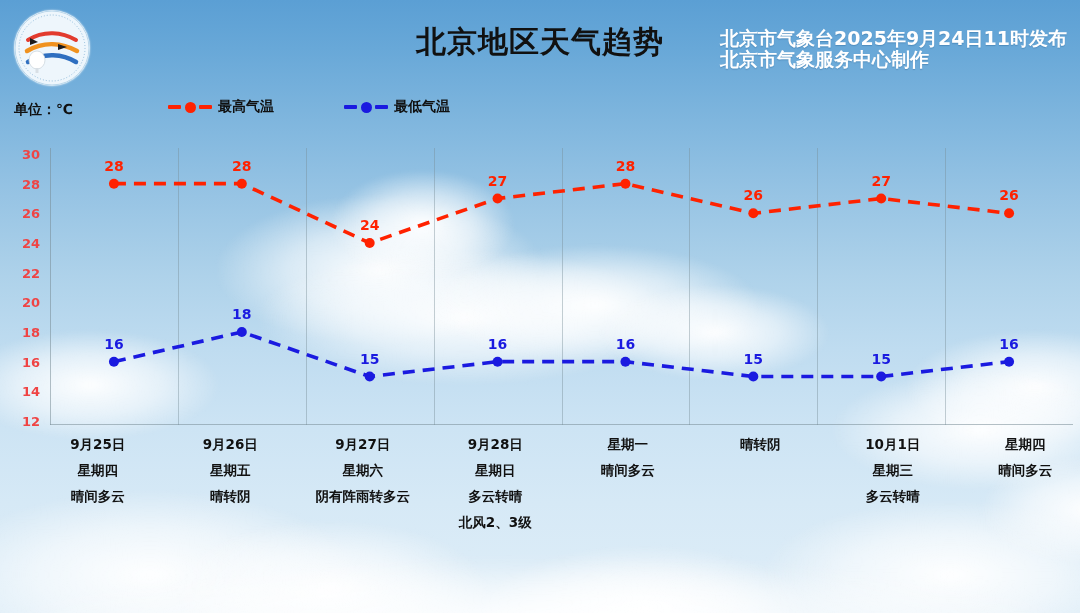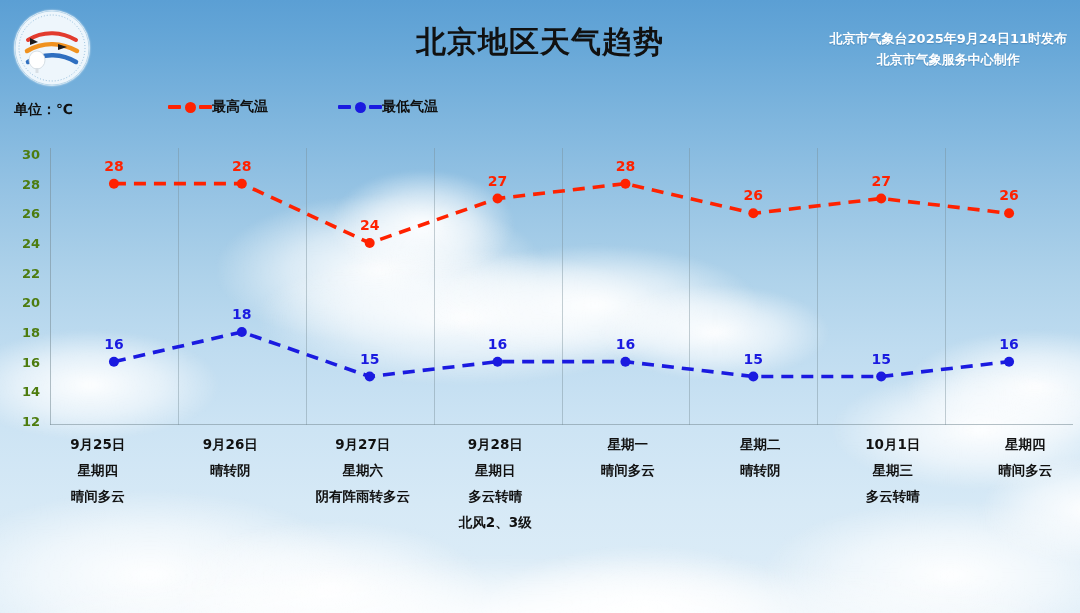--- a/index.html
+++ b/index.html
@@ -23,43 +23,43 @@
   
   .logo { position:absolute; left:14px; top:10px; width:76px; height:76px; border-radius:50%;
           background:radial-gradient(circle at 42% 38%, #ffffff 0%, #eaf4fb 55%, #cfe4f2 100%);
           box-shadow:0 0 2px rgba(255,255,255,.8); overflow:hidden; }
   .logo svg { display:block; }
 
   .title { position:absolute; left:0; right:0; top:22px; text-align:center;
            font-size:30px; font-weight:bold; color:#111; letter-spacing:1px;
            font-family:Liberation Sans, sans-serif; }
 
-  .issue { position:absolute; right:13px; top:28px; text-align:center; color:#fff;
-           font-size:13px; line-height:21px; font-weight:bold;
+  .issue { position:absolute; right:13px; top:28px; text-align:left; color:#fff;
+           font-size:19px; line-height:21px; font-weight:bold;
            font-family:"DejaVu Sans","Liberation Sans",sans-serif;
            text-shadow:0 1px 1px rgba(0,60,110,.25); }
 
   .unit { position:absolute; left:14px; top:101px; font-size:14px; font-weight:bold; color:#101010;
           font-family:"DejaVu Sans","Liberation Sans",sans-serif; }
 
   .legend { position:absolute; left:168px; top:98px; display:flex; gap:70px; align-items:center; }
-  .legend-item { display:flex; align-items:center; }
+  .legend-item { display:flex; align-items:center; gap:6px; }
   .legend-mark { width:44px; height:12px; position:relative; }
   .legend-mark .seg { position:absolute; top:4px; height:4px; border-radius:1px; }
   .legend-mark .seg.a { left:0; width:13px; }
   .legend-mark .seg.b { right:0; width:13px; }
   .legend-mark .dot { position:absolute; left:50%; top:50%; width:11px; height:11px;
                       margin-left:-5.5px; margin-top:-5.5px; border-radius:50%; }
   .legend-label { font-size:14px; font-weight:bold; color:#101010;
                   font-family:"DejaVu Sans","Liberation Sans",sans-serif; }
 
   
   .chart { position:absolute; left:0; top:0; width:1080px; height:613px; }
   .yticks { position:absolute; left:0; top:0; width:50px; height:613px; }
-  .ytick { position:absolute; right:10px; font-size:13px; font-weight:bold; color:#4d7c0f;
+  .ytick { position:absolute; right:10px; font-size:13px; font-weight:bold; color:#ef4444;
            transform:translateY(-50%); font-family:"DejaVu Sans","Liberation Sans",sans-serif; }
 
   .axis-v { position:absolute; left:50px; top:148px; width:1px; height:277px;
             background:rgba(120,140,150,.55); }
   .axis-h { position:absolute; left:50px; top:424px; width:1023px; height:1px;
             background:rgba(120,140,150,.55); }
   .gridv { position:absolute; top:148px; width:1px; background:rgba(120,140,150,.42); }
 
   svg.series { position:absolute; left:0; top:0; width:1080px; height:613px; overflow:visible; }
 
@@ -199,39 +199,39 @@
 </div>
 
 <div class="xcols" id="xcols">
     <div class="xcol">
       <div>9月25日</div>
       <div>星期四</div>
       <div>晴间多云</div>
     </div>
     <div class="xcol">
       <div>9月26日</div>
+      <div>星期五</div>
       <div>晴转阴</div>
     </div>
     <div class="xcol">
       <div>9月27日</div>
       <div>星期六</div>
       <div>阴有阵雨转多云</div>
     </div>
     <div class="xcol">
       <div>9月28日</div>
       <div>星期日</div>
       <div>多云转晴</div>
       <div>北风2、3级</div>
     </div>
     <div class="xcol">
       <div>星期一</div>
       <div>晴间多云</div>
     </div>
     <div class="xcol">
-      <div>星期二</div>
       <div>晴转阴</div>
     </div>
     <div class="xcol">
       <div>10月1日</div>
       <div>星期三</div>
       <div>多云转晴</div>
     </div>
     <div class="xcol">
       <div>星期四</div>
       <div>晴间多云</div>

